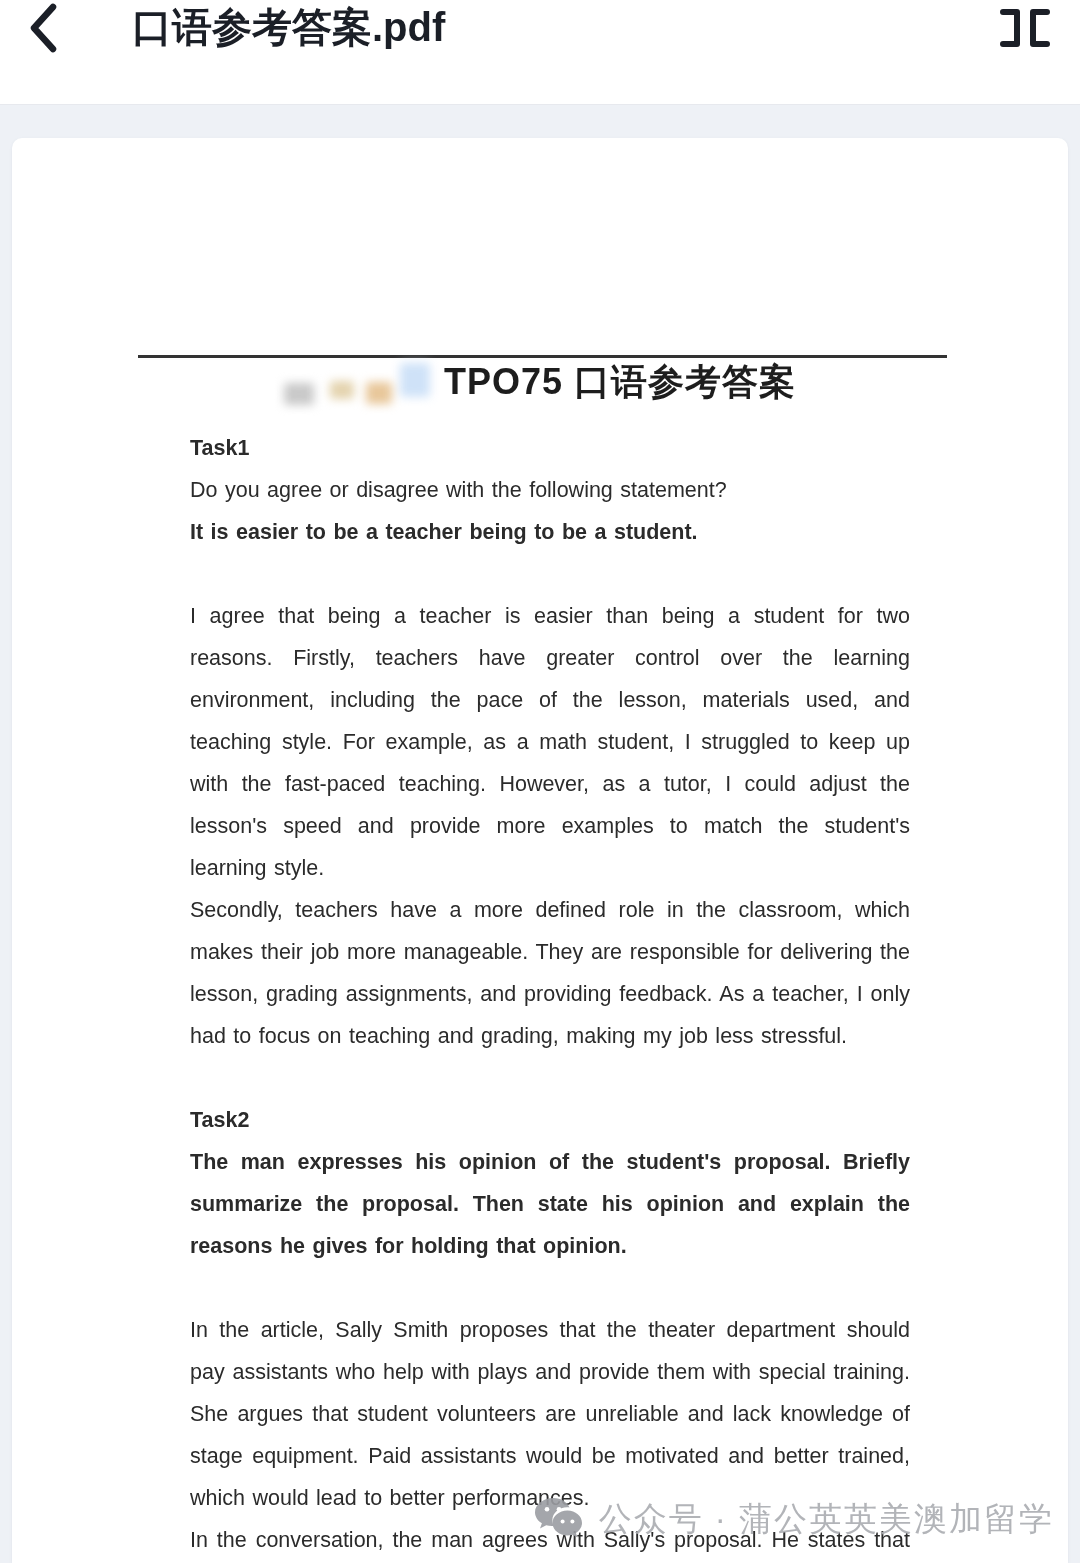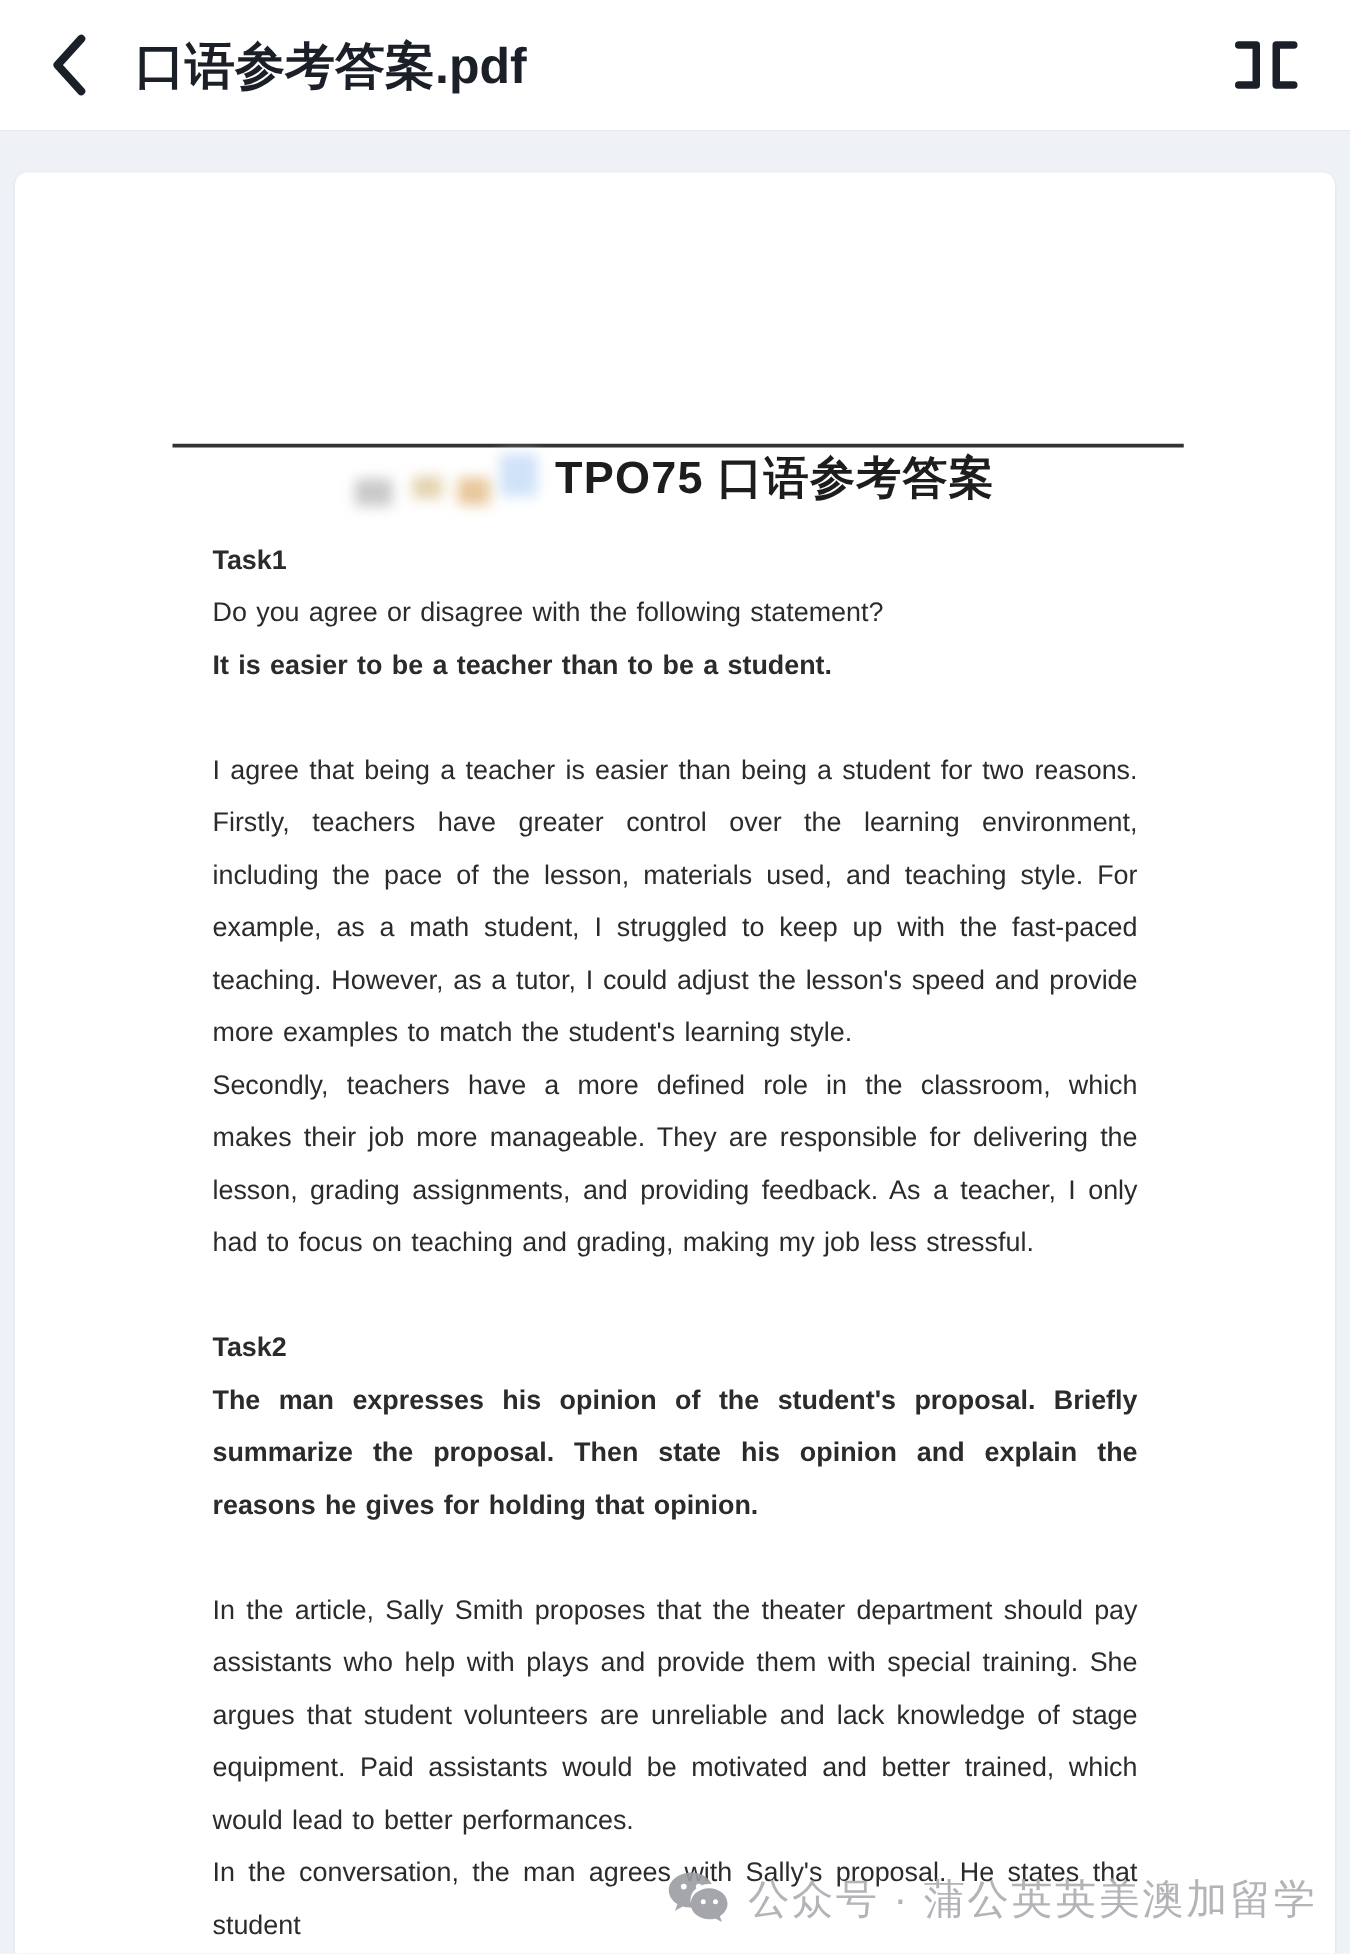--- a/index.html
+++ b/index.html
@@ -9,22 +9,23 @@
     background:#eef1f6;
     overflow:hidden;
     font-family:"Liberation Sans", sans-serif;
     color:#2b2b2b;
   }
   
   .toolbar {
     position:absolute; left:0; top:0; width:1080px; height:105px;
     background:#ffffff;
     border-bottom:1px solid #e7e9ee;
-    display:flex; align-items:center;
-    padding:0 38px;
+    display:flex; 
+    padding:0 26px;
+    gap:36px;
   }
   .back-btn {
     width:44px; height:56px;
     display:flex; align-items:center; justify-content:flex-start;
     cursor:pointer; background:none; border:none;
   }
   .toolbar-title {
     margin-left:26px;
     font-size:40px; font-weight:700; color:#1b1f27;
     flex:1;
@@ -56,20 +57,21 @@
   .bl-3 { width:26px; height:22px; background:#e8c79a; margin-left:12px; margin-top:20px; }
   .bl-4 { width:30px; height:34px; background:#cfe2f8; margin-left:8px; margin-top:-6px; }
   .doc-title {
     font-size:36px; font-weight:700; color:#1d1d1d; letter-spacing:1px;
     white-space:nowrap;
   }
   .content { padding:0 158px; margin-top:20px; }
   .content p {
     font-size:21.5px; line-height:42px; color:#2b2b2b;
     word-spacing:1.5px;
+    margin-left:20px;
   }
   .para { text-align:justify; }
   .bold { font-weight:700; }
   .g42 { margin-top:42px; }
   
   .watermark {
     position:absolute; right:26px; top:1496px;
     display:flex; align-items:center;
     opacity:0.9;
     text-align:center;
@@ -111,21 +113,21 @@
         <span class="bl-2"></span>
         <span class="bl-3"></span>
         <span class="bl-4"></span>
     </span>
     <span class="doc-title">TPO75 口语参考答案</span>
   </div>
 
   <div class="content">
     <p class="bold">Task1</p>
     <p>Do you agree or disagree with the following statement?</p>
-    <p class="bold">It is easier to be a teacher than to be a student.</p>
+    <p class="bold">It is easier to be a teacher being to be a student.</p>
 
     <p class="para g42">I agree that being a teacher is easier than being a student for two reasons. Firstly, teachers have greater control over the learning environment, including the pace of the lesson, materials used, and teaching style. For example, as a math student, I struggled to keep up with the fast-paced teaching. However, as a tutor, I could adjust the lesson's speed and provide more examples to match the student's learning style.</p>
     <p class="para">Secondly, teachers have a more defined role in the classroom, which makes their job more manageable. They are responsible for delivering the lesson, grading assignments, and providing feedback. As a teacher, I only had to focus on teaching and grading, making my job less stressful.</p>
 
     <p class="bold g42">Task2</p>
     <p class="para bold">The man expresses his opinion of the student's proposal. Briefly summarize the proposal. Then state his opinion and explain the reasons he gives for holding that opinion.</p>
 
     <p class="para g42">In the article, Sally Smith proposes that the theater department should pay assistants who help with plays and provide them with special training. She argues that student volunteers are unreliable and lack knowledge of stage equipment. Paid assistants would be motivated and better trained, which would lead to better performances.</p>
     <p class="para">In the conversation, the man agrees with Sally's proposal. He states that student</p>
   </div>

